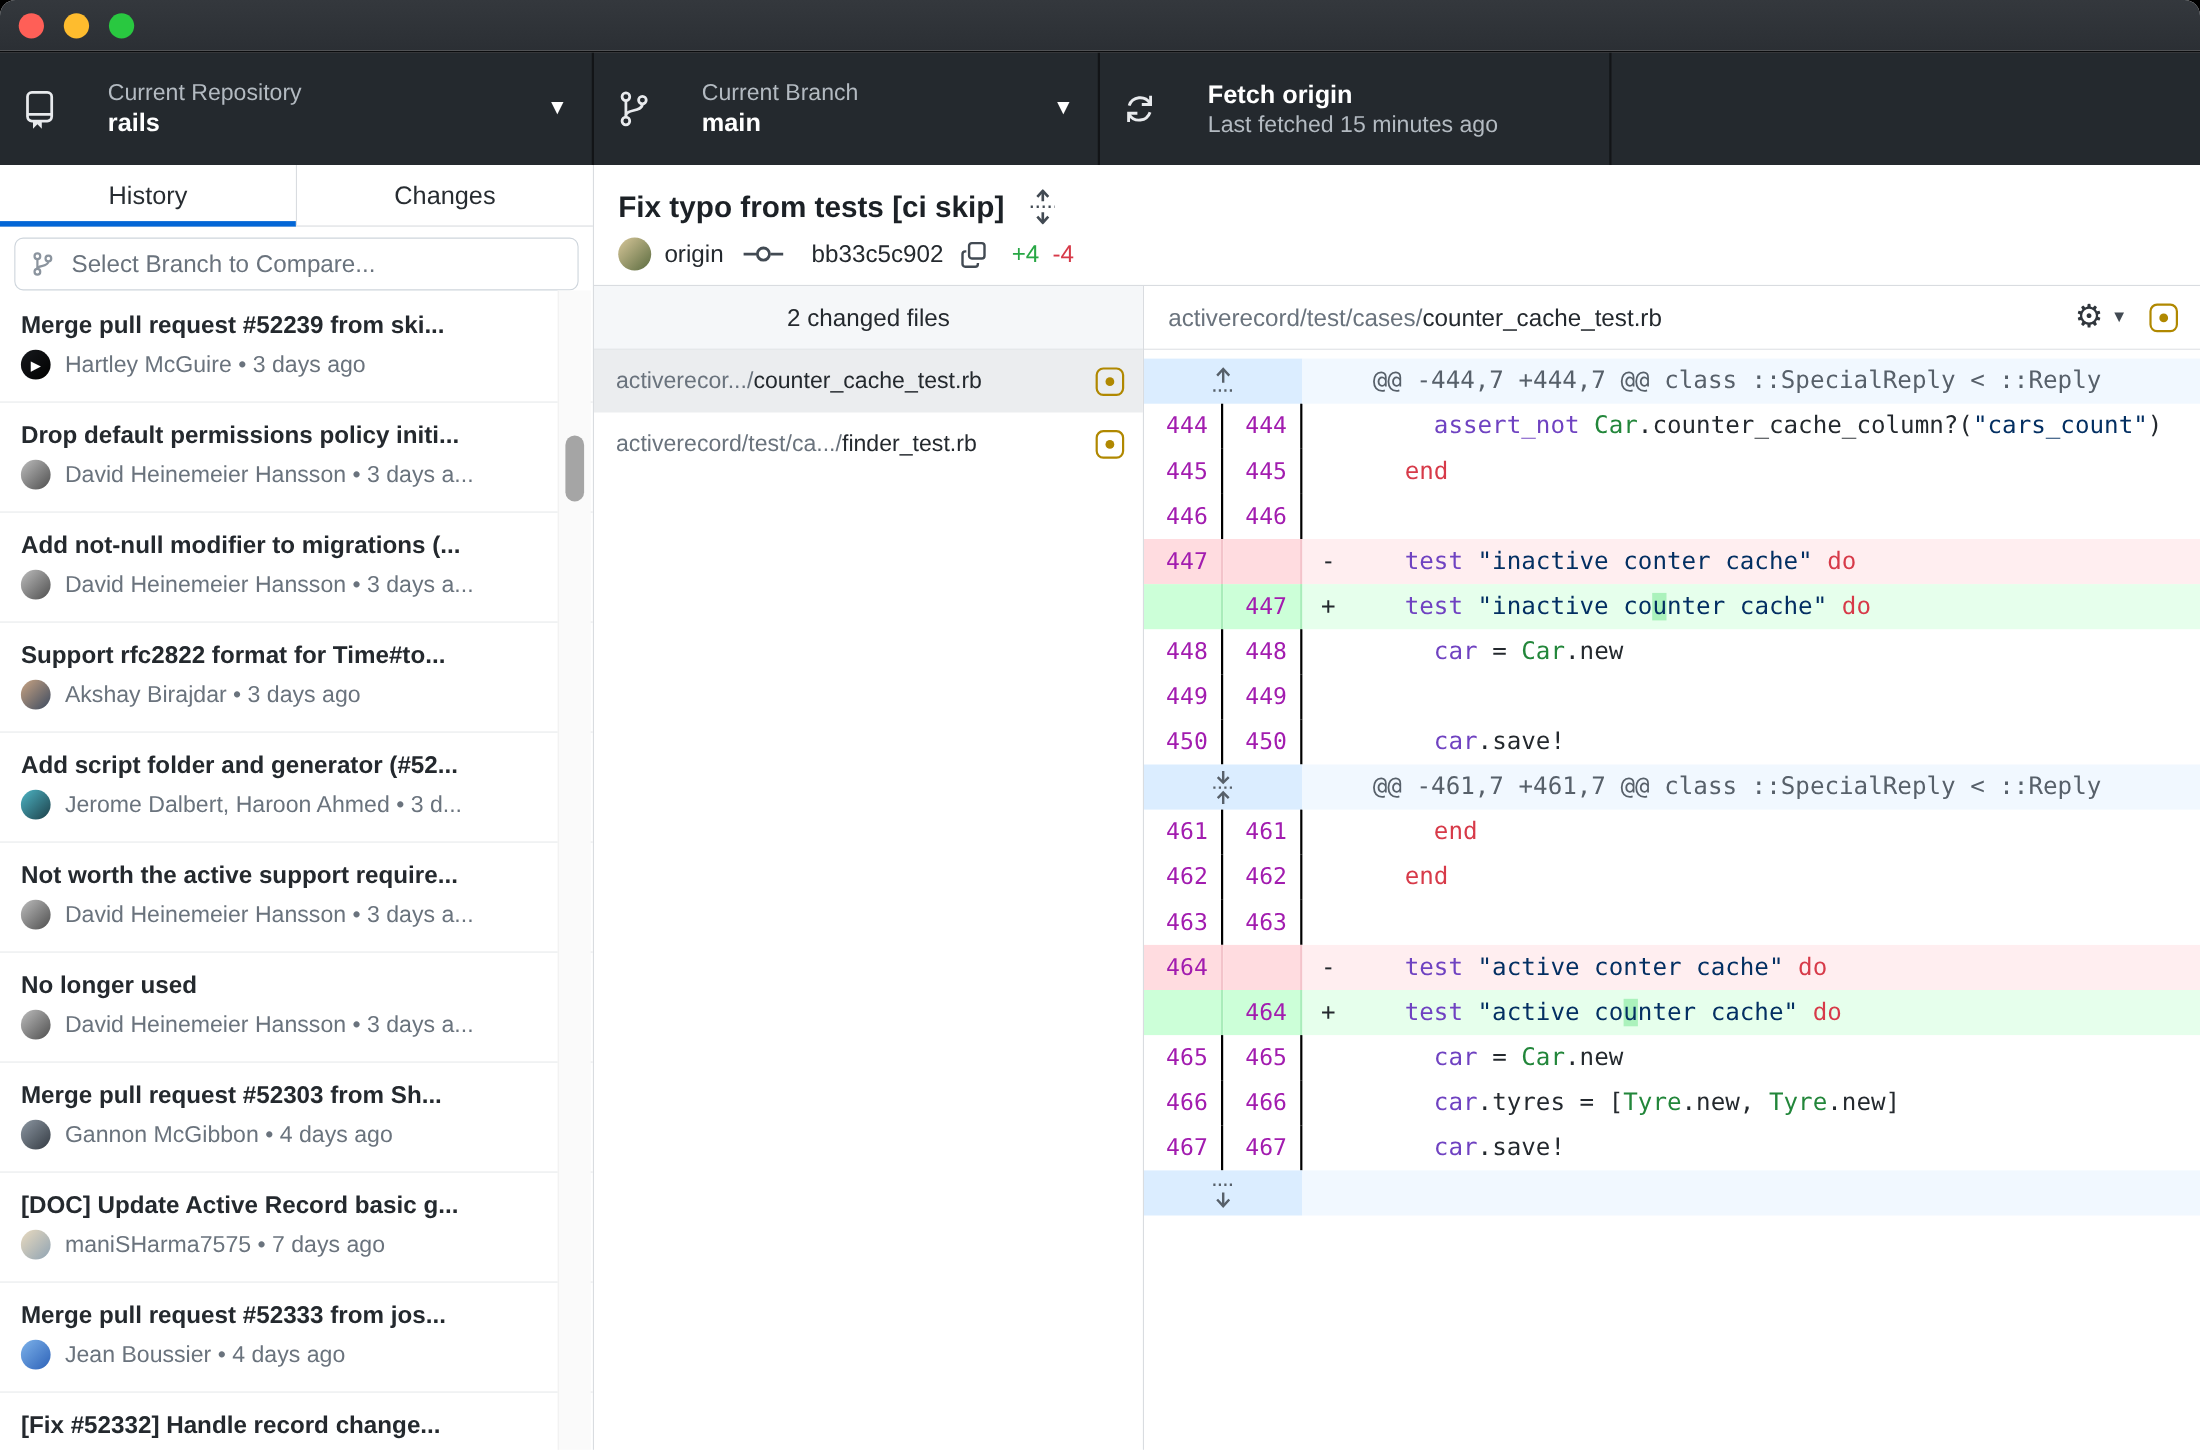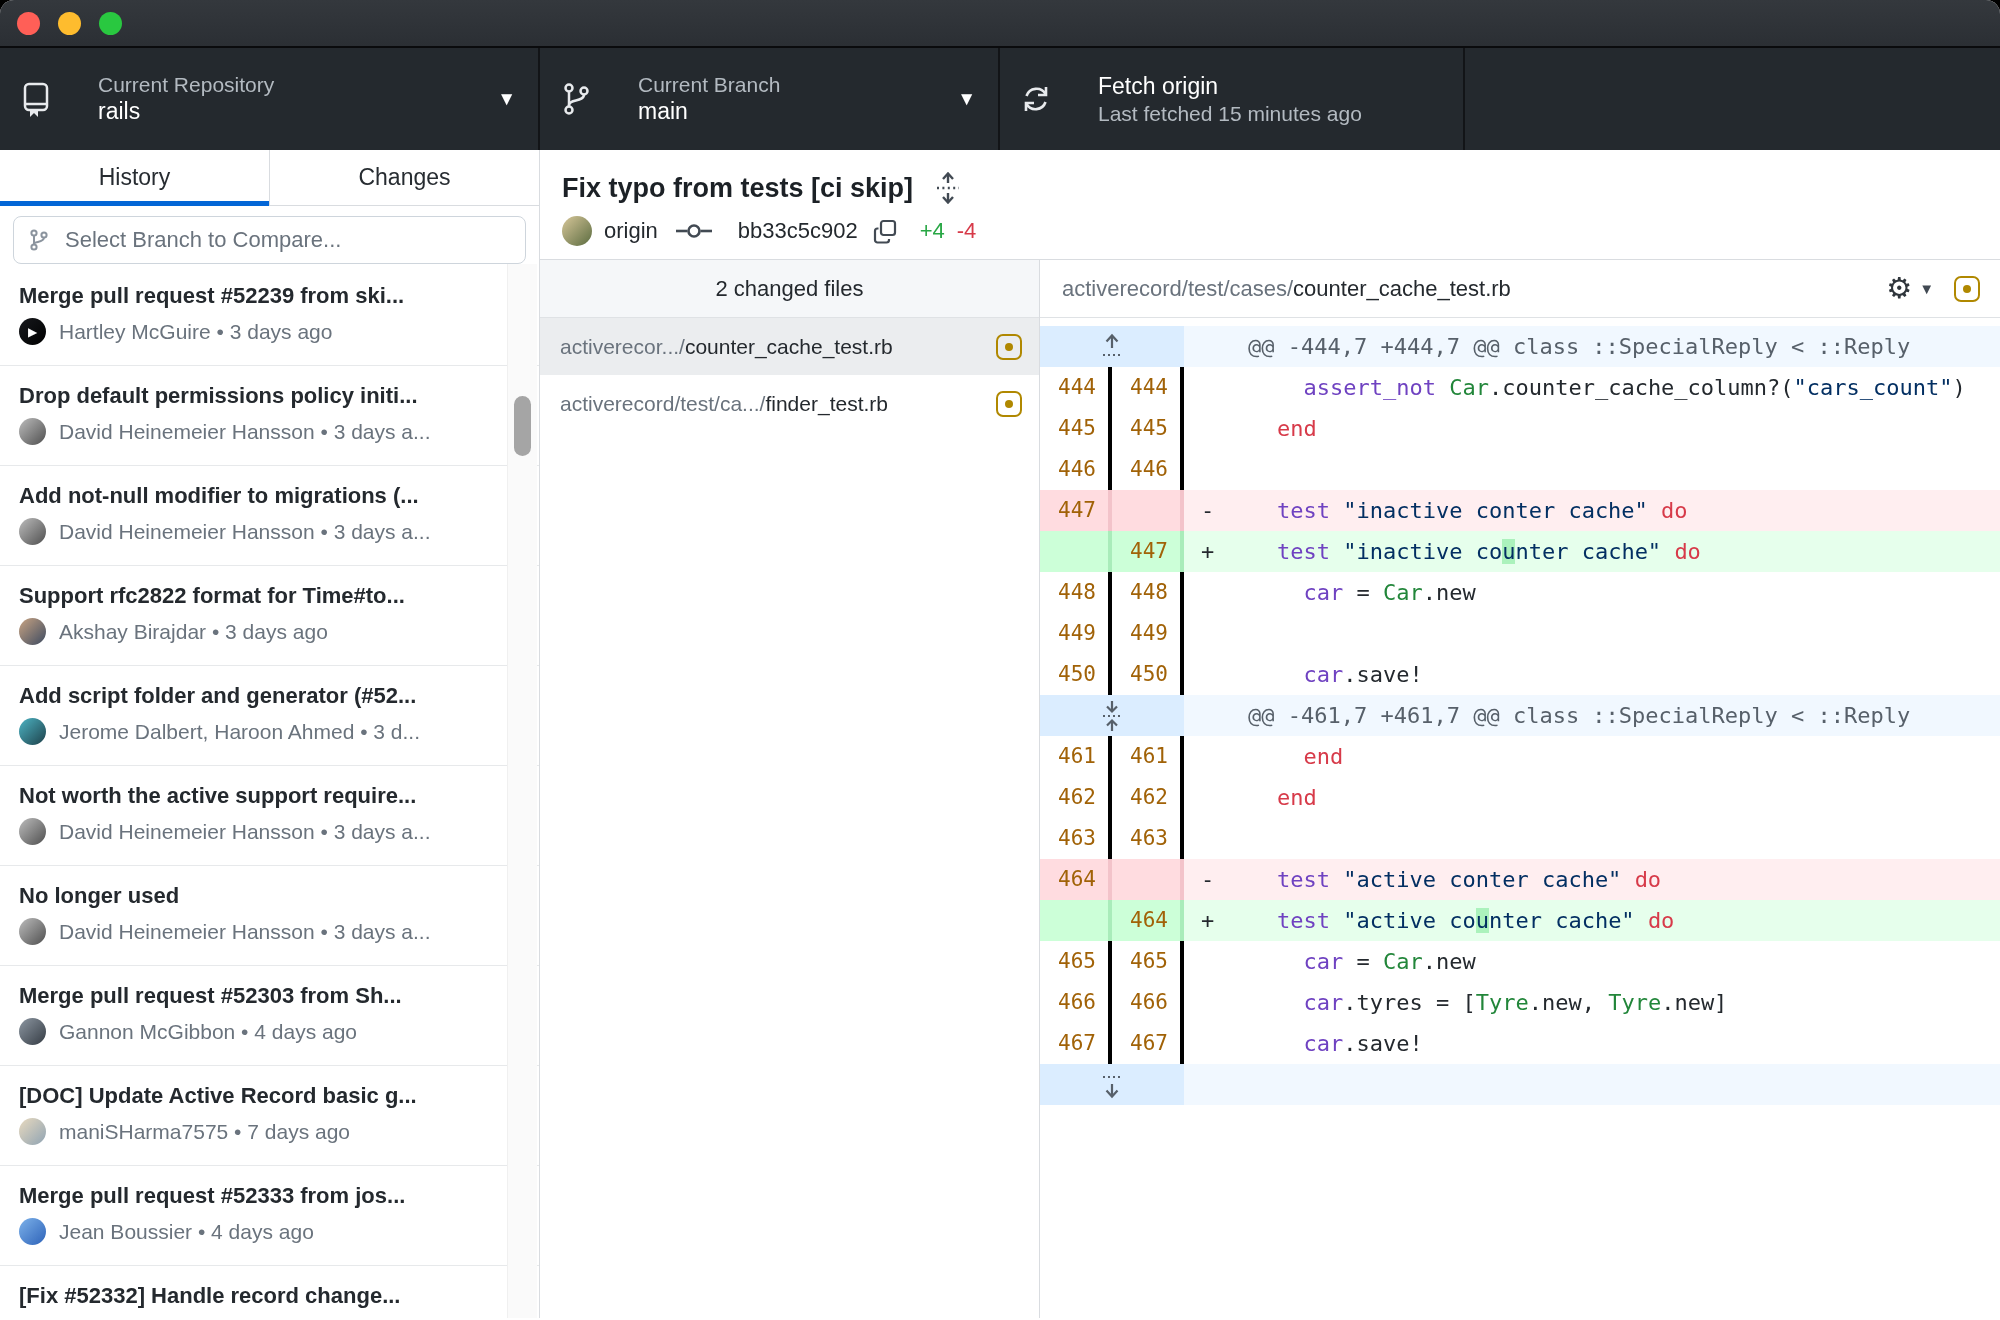--- a/index.html
+++ b/index.html
@@ -15,21 +15,21 @@
 
   
   .toolbar{height:102px;background:#24292e;display:flex;color:#fff;}
   .tb-section{display:flex;align-items:center;padding:0 16px;position:relative;border-right:2px solid #121417;cursor:default;gap:28px;}
   .tb-repo{width:540px;}
   .tb-branch{width:460px;}
   .tb-fetch{width:465px;}
   .tb-filler{flex:1;}
   .tb-icon{width:40px;flex:none;margin-right:14px;display:flex;align-items:center;justify-content:center;}
   .tb-label{color:#b3bac1;font-size:21px;line-height:25px;}
-  .tb-value{color:#ffffff;font-size:23px;font-weight:normal;line-height:29px;}
+  .tb-value{color:#ffffff;font-size:23px;font-weight:bold;line-height:29px;}
   .tb-caret{position:absolute;right:22px;top:50%;transform:translateY(-50%);color:#fff;font-size:19px;}
 
   
   .content{display:flex;height:1168px;}
 
   
   .sidebar{width:540px;flex:none;border-right:1px solid #d9dce0;display:flex;flex-direction:column;position:relative;background:#fff;}
   .tabs{height:56px;flex:none;display:flex;border-bottom:1px solid #d9dce0;}
   .tab{flex:1;display:flex;align-items:center;justify-content:center;font-size:23px;color:#272c31;position:relative;cursor:pointer;}
   .tab + .tab{border-left:1px solid #d9dce0;}
@@ -84,22 +84,22 @@
   .diff{flex:1;display:flex;flex-direction:column;min-width:0;}
   .diff-header{height:58px;flex:none;border-bottom:1px solid #dfe2e5;display:flex;align-items:center;
                padding:0 20px 0 22px;font-size:22px;}
   .diff-path{flex:1;white-space:nowrap;overflow:hidden;}
   .gear-btn{display:flex;align-items:center;gap:7px;cursor:pointer;color:#30363c;}
   .gear-glyph{font-size:29px;line-height:1;}
   .gear-caret{font-size:15px;color:#424a53;}
   .diff-header .mod-icon{margin-left:20px;}
   .diff-body{flex:1;overflow:hidden;padding-top:8px;font-family:"DejaVu Sans Mono",monospace;font-size:22px;}
   .d-row{display:flex;height:41px;line-height:41px;}
-  .d-num{width:72px;flex:none;text-align:right;padding-right:12px;font-size:21px;color:#a16207;
-         border-right:4px solid #000000;overflow:hidden;}
+  .d-num{width:72px;flex:none;text-align:right;padding-right:12px;font-size:21px;color:#a21caf;
+         border-right:2px solid #000000;overflow:hidden;}
   .d-row.del .d-num{background:#ffdce0;border-right-color:#f3c3ca;}
   .d-row.add .d-num{background:#ccffd8;border-right-color:#a9ecba;}
   .d-content{flex:1;position:relative;white-space:pre;overflow:hidden;color:#24292e;}
   .d-row.del .d-content{background:#ffeef0;}
   .d-row.add .d-content{background:#e6ffec;}
   .d-marker{position:absolute;left:17px;top:0;color:#24292e;}
   .d-code{display:inline-block;margin-left:40px;}
   .d-gutter{width:144px;flex:none;background:#dbedff;display:flex;align-items:center;justify-content:center;cursor:pointer;}
   .d-row.hunk .d-content,.d-row.expander .d-content{background:#f1f8ff;color:#57606a;}
   .d-row.hunk .d-code{margin-left:64px;}

